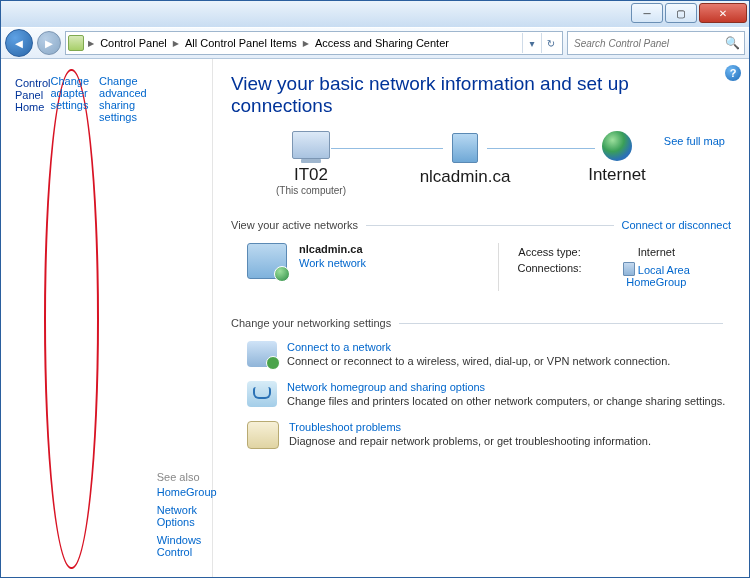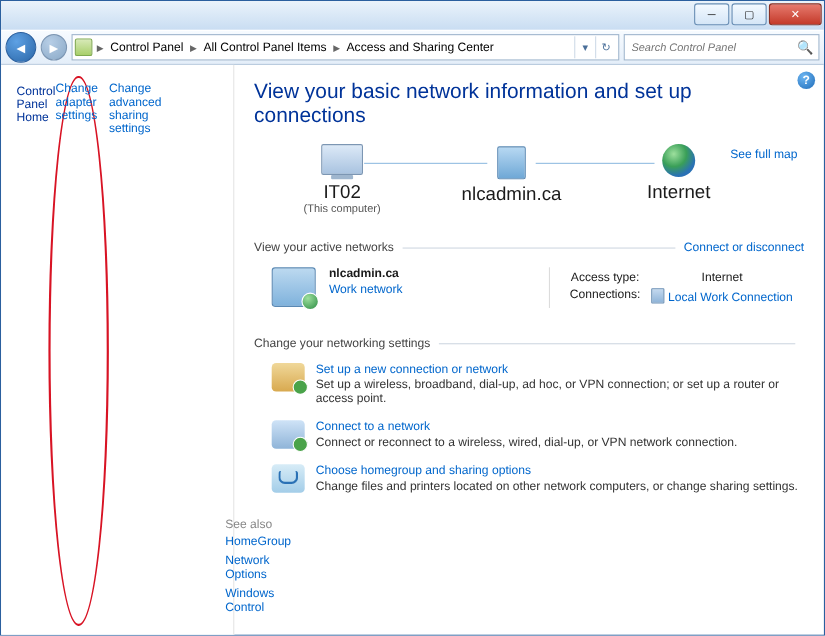--- a/index.html
+++ b/index.html
@@ -17,21 +17,21 @@
 .addr-end { margin-left:auto; display:flex; align-items:center;}
 .addr-btn { width:18px; height:20px; border-left:1px solid #cfdbe8; display:flex; align-items:center; justify-content:center; color:#4a6f99; cursor:pointer; font-size:10px;}
 .searchbox { width:168px; height:22px; background:#fff; border:1px solid #9fb6ce; display:flex; align-items:center; padding:0 4px;}
 .searchbox input { border:none; outline:none; flex:1; font-size:10px; font-style:italic; color:#7a7a7a; font-family:inherit; background:transparent;}
 .searchbox .mag { color:#3b6ea5; font-size:12px;}
 .body { display:flex; height:calc(100% - 56px); position:relative;}
 .sidebar { width:212px; background:#fff; border-right:1px solid #e5e5e5; padding:10px 0 10px 14px; box-sizing:border-box; display:flex; flex-direction:row;justify-content:space-between;}
 .sidebar a { color:#0066cc; text-decoration:none; display:block; padding:3px 0; cursor:pointer;}
 .sidebar-heading { color:#003399; font-weight:400; padding:8px 0 4px;}
 .highlight-ring { border:2px solid #d81324; border-radius:50%/50%; padding:1px 8px 2px 4px; margin-left:-6px; display:inline-block;}
-.seealso { margin-top:auto; padding-bottom:8px;margin-left:48px;}
+.seealso { margin-top:auto; padding-bottom:8px;}
 .seealso-title { color:#888;}
 .main { flex:1; padding:14px 18px 14px 18px; position:relative; overflow-y:auto;}
 .help-icon { position:absolute; top:6px; right:8px; width:16px; height:16px; border-radius:50%; background:radial-gradient(circle at 35% 30%, #6db6f2, #1e6bb8); color:#fff; text-align:center; font-size:11px; font-weight:bold; line-height:16px; cursor:pointer;}
 .page-title { color:#003399; font-size:19px; margin:0 0 14px 0; font-weight:400;}
 .netmap { position:relative; height:78px; margin-bottom:4px;}
 .fullmap { position:absolute; right:6px; top:4px; color:#0066cc; cursor:pointer;}
 .node { position:absolute; top:0; width:100px; text-align:center;}
 .node .img { width:40px; height:32px; margin:0 auto 2px;}
 .node .lbl { font-size:17px;}
 .node .sub { font-size:10px; color:#555;}
@@ -155,49 +155,49 @@
         </div>
         <div class="net-right">
           <table>
               <tbody>
             <tr>
               <td>Access type:</td>
               <td>Internet</td>
             </tr>
             <tr>
               <td>Connections:</td>
-              <td><span class="conn-icon"></span><span class="lnk">Local Work Connection</span></td>
+              <td><span class="conn-icon"></span><span class="lnk">Local Area HomeGroup</span></td>
             </tr>
           </tbody>
             </table>
         </div>
       </div>
 
       <div class="section-hdr">
         <span class="txt">Change your networking settings</span>
         <span class="rule"></span>
       </div>
 
-      <div class="setting-item">
-        <div class="ico ico1"></div>
-        <div>
-          <div class="ttl">Set up a new connection or network</div>
-          <div class="desc">Set up a wireless, broadband, dial-up, ad hoc, or VPN connection; or set up a router or access point.</div>
-        </div>
-      </div>
       <div class="setting-item">
         <div class="ico ico2"></div>
         <div>
           <div class="ttl">Connect to a network</div>
           <div class="desc">Connect or reconnect to a wireless, wired, dial-up, or VPN network connection.</div>
         </div>
       </div>
       <div class="setting-item">
         <div class="ico ico3"></div>
         <div>
-          <div class="ttl">Choose homegroup and sharing options</div>
+          <div class="ttl">Network homegroup and sharing options</div>
           <div class="desc">Change files and printers located on other network computers, or change sharing settings.</div>
+        </div>
+      </div>
+      <div class="setting-item">
+        <div class="ico ico4"></div>
+        <div>
+          <div class="ttl">Troubleshoot problems</div>
+          <div class="desc">Diagnose and repair network problems, or get troubleshooting information.</div>
         </div>
       </div>
 
     </div>
   </div>
 </div>
 
 </body></html>

